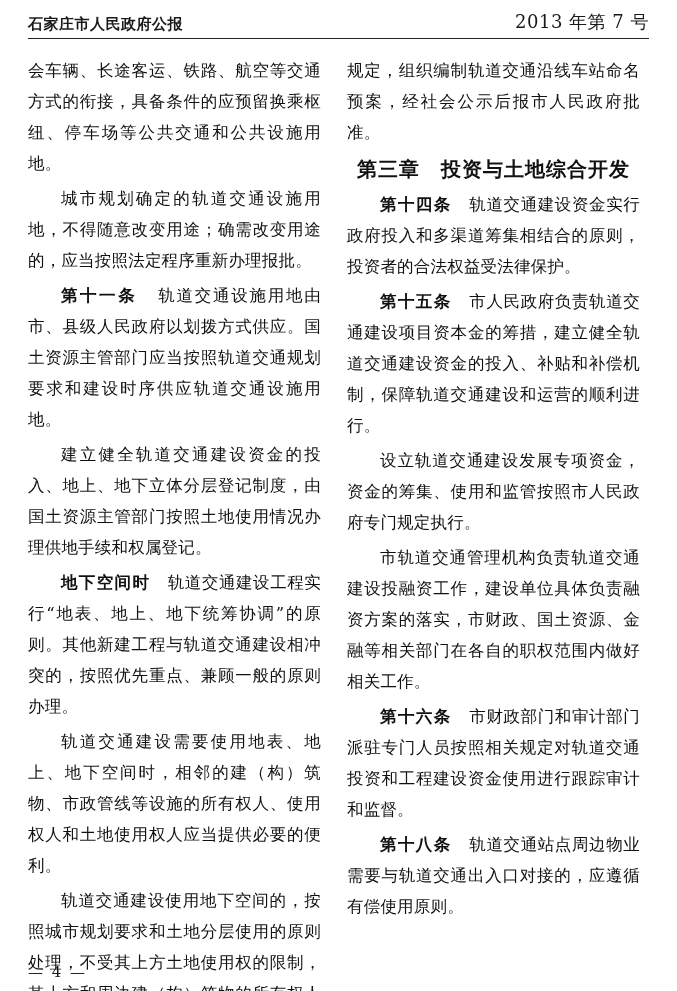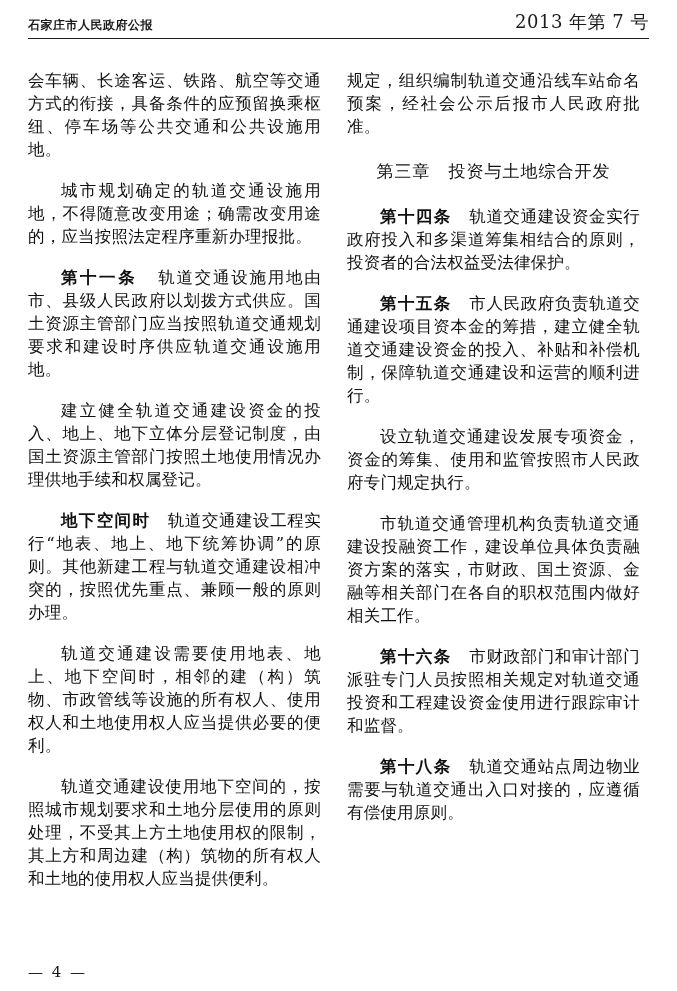--- a/index.html
+++ b/index.html
@@ -24,21 +24,21 @@
   }
   
   .header {
     display: flex;
     align-items: flex-end;
     justify-content: space-between;
     padding-top: 10px;
     padding-bottom: 4px;
   }
   .header-left {
-    font-size: 12px;
+    font-size: 15px;
     letter-spacing: 0.5px;
     color: #1a1a1a;
     font-family: "DejaVu Serif", "Liberation Serif", serif;
     font-weight: bold;
   }
   .header-right {
     font-size: 18px;
     color: #1a1a1a;
     letter-spacing: 0.5px;
   }
@@ -50,37 +50,37 @@
   .columns {
     display: flex;
     gap: 26px;
     height: 880px;
   }
   .col {
     width: 293px;
     flex: 0 0 293px;
   }
   p.para {
-    margin: 18px 0 0 0;
+    margin: 4px 0 0 0;
     font-size: 16.5px;
-    line-height: 23px;
+    line-height: 31px;
     text-align: justify;
     text-justify: inter-ideograph;
     text-indent: 2em;
     letter-spacing: 0.2px;
   }
   p.noindent {
     text-indent: 0;
   }
   .chapter {
-    margin: 18px 0 4px 0;
-    font-size: 17px;
+    margin: 6px 0 4px 0;
+    font-size: 20px;
     line-height: 31px;
     text-align: center;
-    font-weight: normal;
+    font-weight: bold;
     letter-spacing: 1px;
   }
   .art {
     font-weight: bold;
     letter-spacing: 1px;
   }
   
   .footer {
     position: absolute;
     left: 28px;

